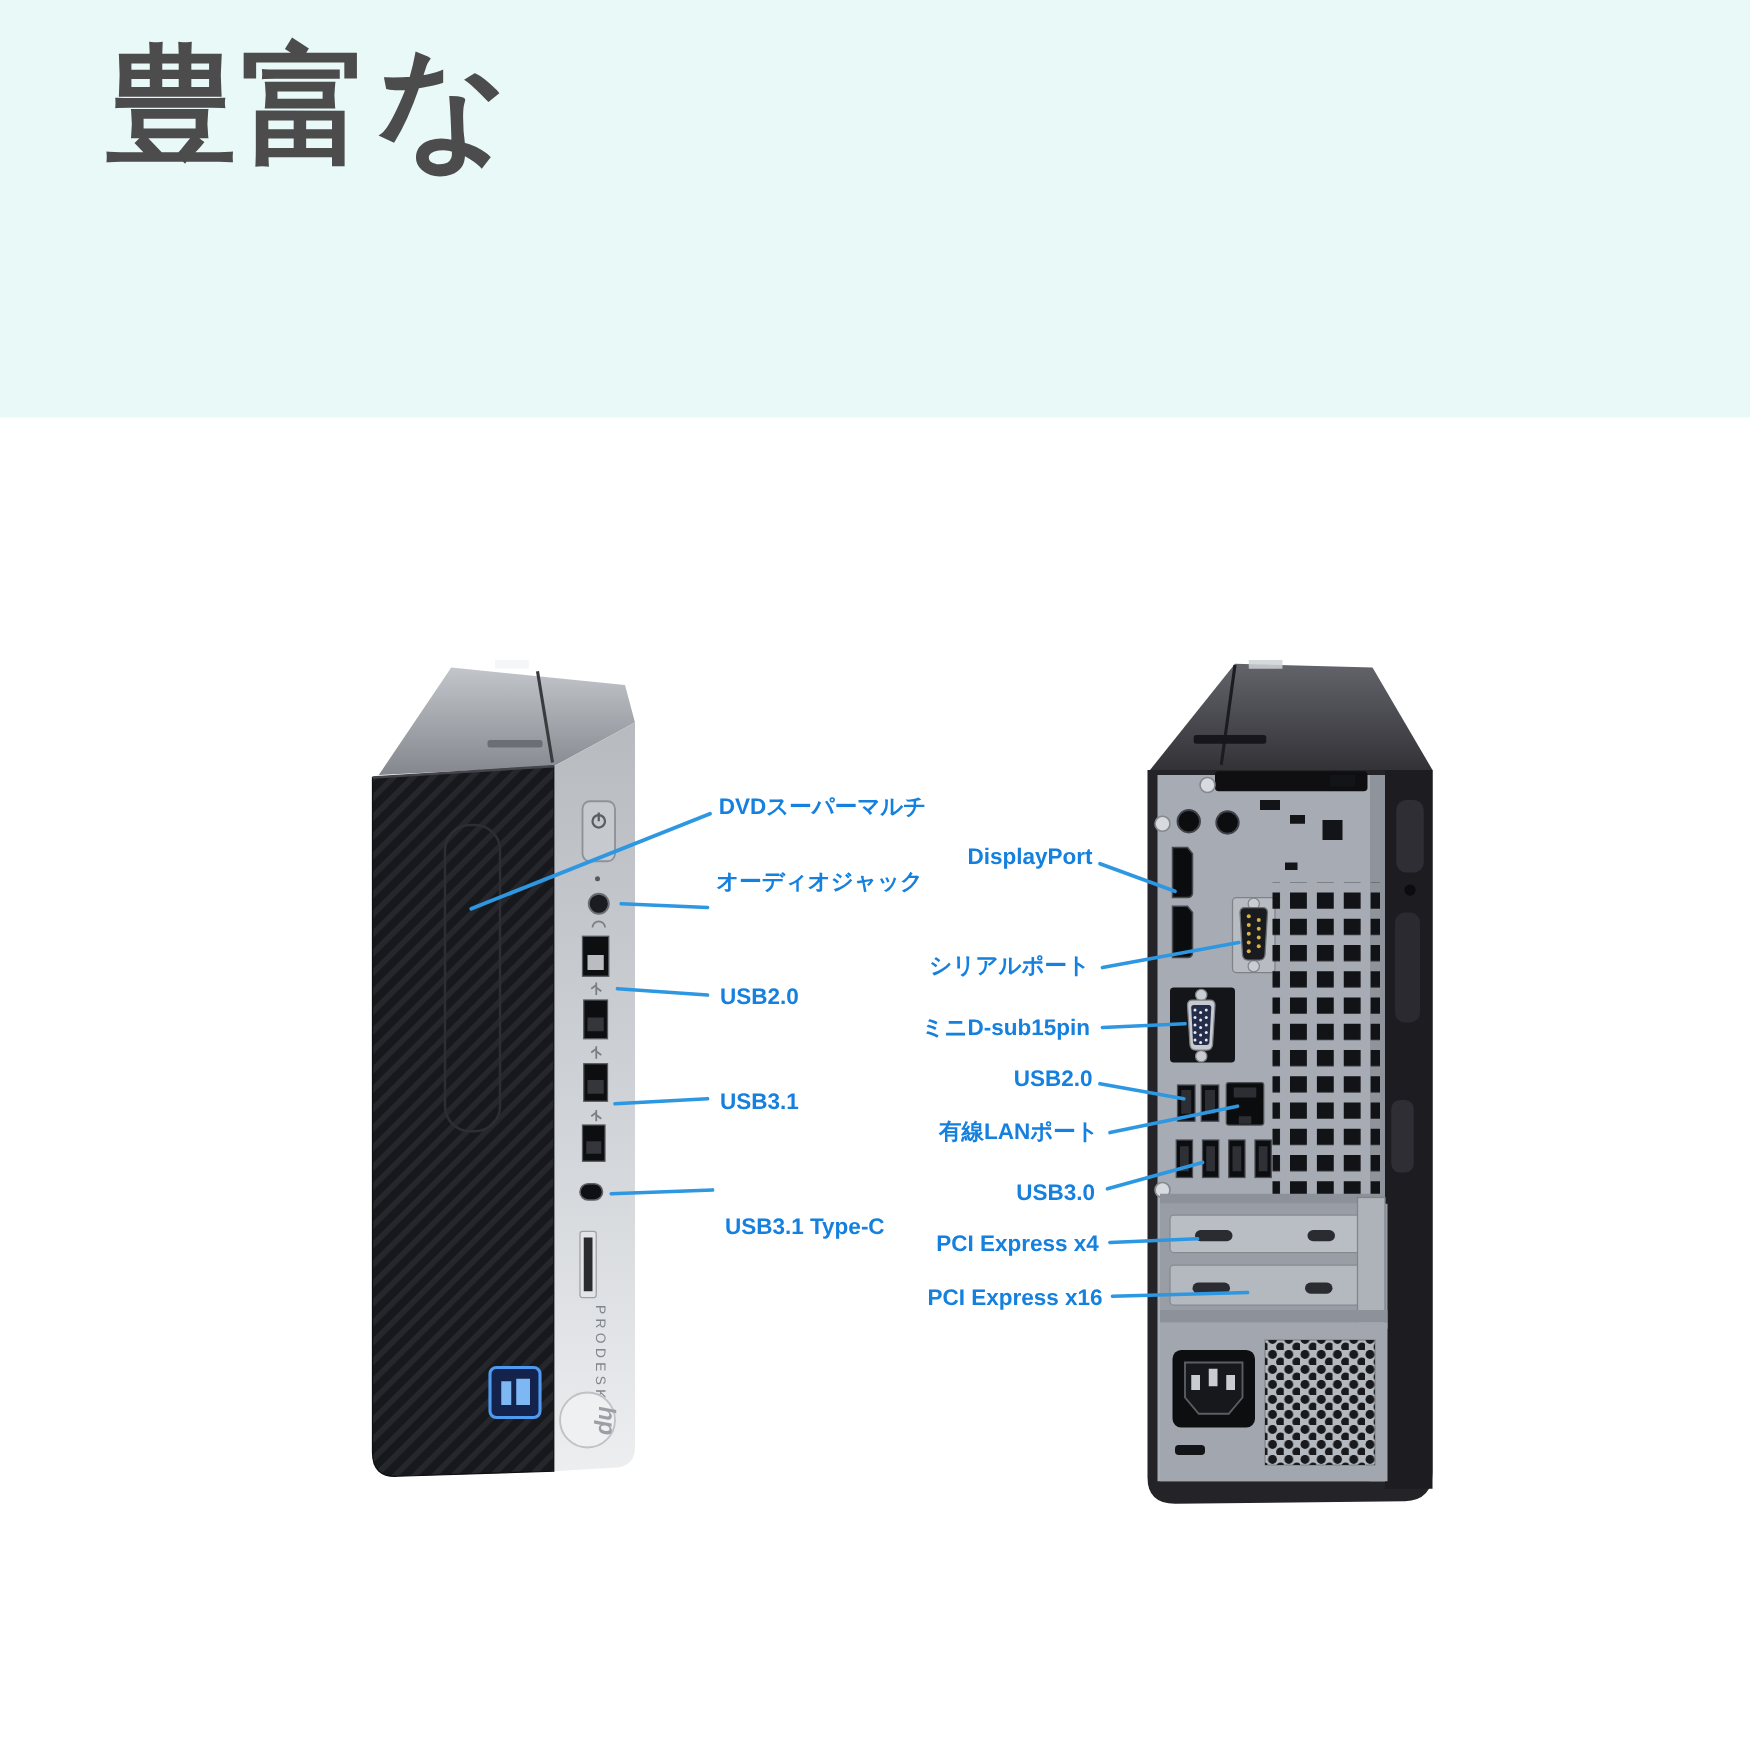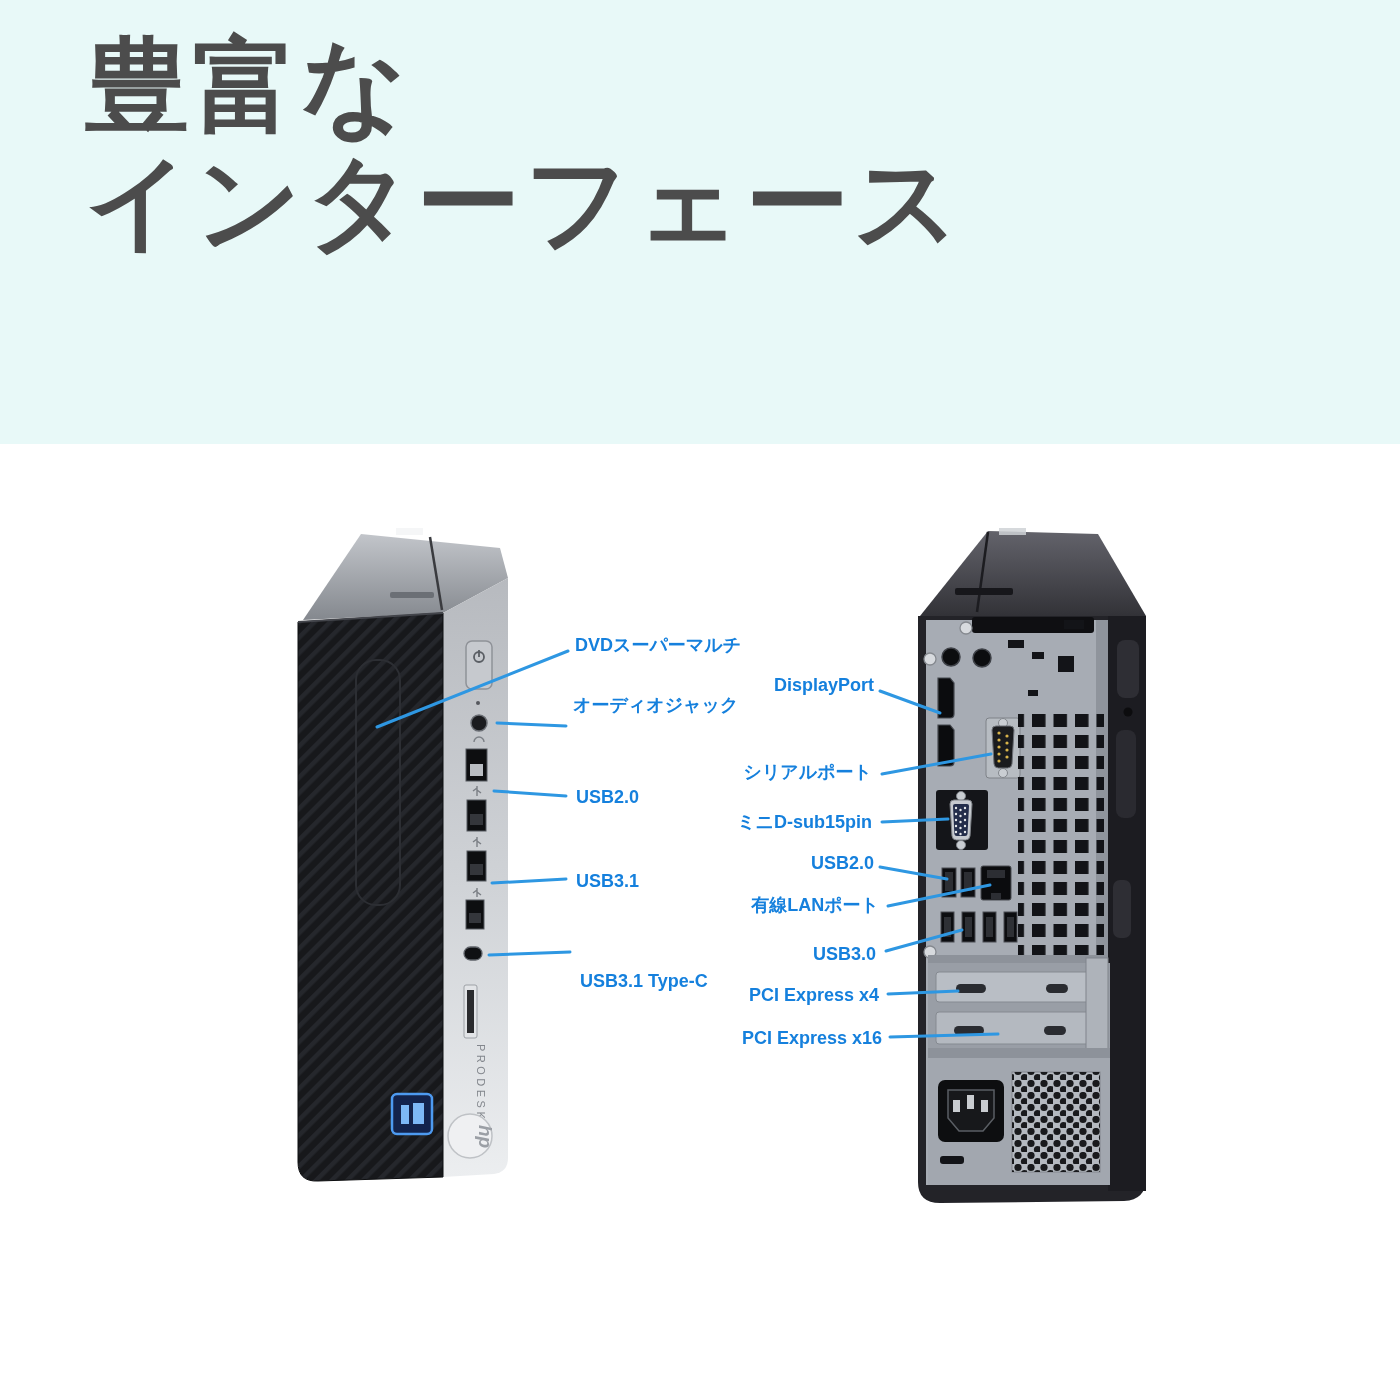--- a/index.html
+++ b/index.html
@@ -1,18 +1,18 @@
 <!DOCTYPE html>
 <html><head>
 <meta charset="utf-8">
 <style>
   html,body{margin:0;padding:0;background:#ffffff;}
   body{font-family:"Liberation Sans","DejaVu Sans",sans-serif;}
   .canvas{position:relative;width:1400px;height:1400px;background:#ffffff;overflow:hidden;}
-  .band{position:absolute;left:0;top:0;width:1400px;height:444px;background:#e8f9f8;}
+  .band{position:absolute;left:0;top:0;width:1400px;height:334px;background:#e8f9f8;}
   .title{position:absolute;left:85px;top:28px;color:#4c4c4c;font-weight:700;
          font-size:104px;line-height:1.12;letter-spacing:4px;white-space:nowrap;}
   .figure{position:absolute;left:0;top:0;width:1400px;height:1400px;}
   .callout{position:absolute;color:#1580dd;font-weight:700;font-size:18px;
            line-height:26px;white-space:nowrap;letter-spacing:0px;}
   .callout.right-col{text-align:left;}
   
   .fl-0{left:575px;top:632px;}
   .fl-1{left:573px;top:692px;}
   .fl-2{left:576px;top:784px;}
@@ -29,21 +29,20 @@
   .bl-7{right:518px;top:1025px;}
 </style>
 </head>
 <body>
 
 <div class="canvas">
 
   <div class="band">
     <div class="title">
       <div>豊富な</div>
-      <div>インターフェース</div>
     </div>
   </div>
 
   <svg class="figure" viewBox="0 0 1400 1400">
     <defs>
       <linearGradient id="topGradF" x1="0" y1="0" x2="0" y2="1">
         <stop offset="0" stop-color="#c2c5ca"></stop>
           <stop offset="1" stop-color="#84888e"></stop>
       </linearGradient>
       <linearGradient id="stripGrad" x1="0" y1="0" x2="0" y2="1">

